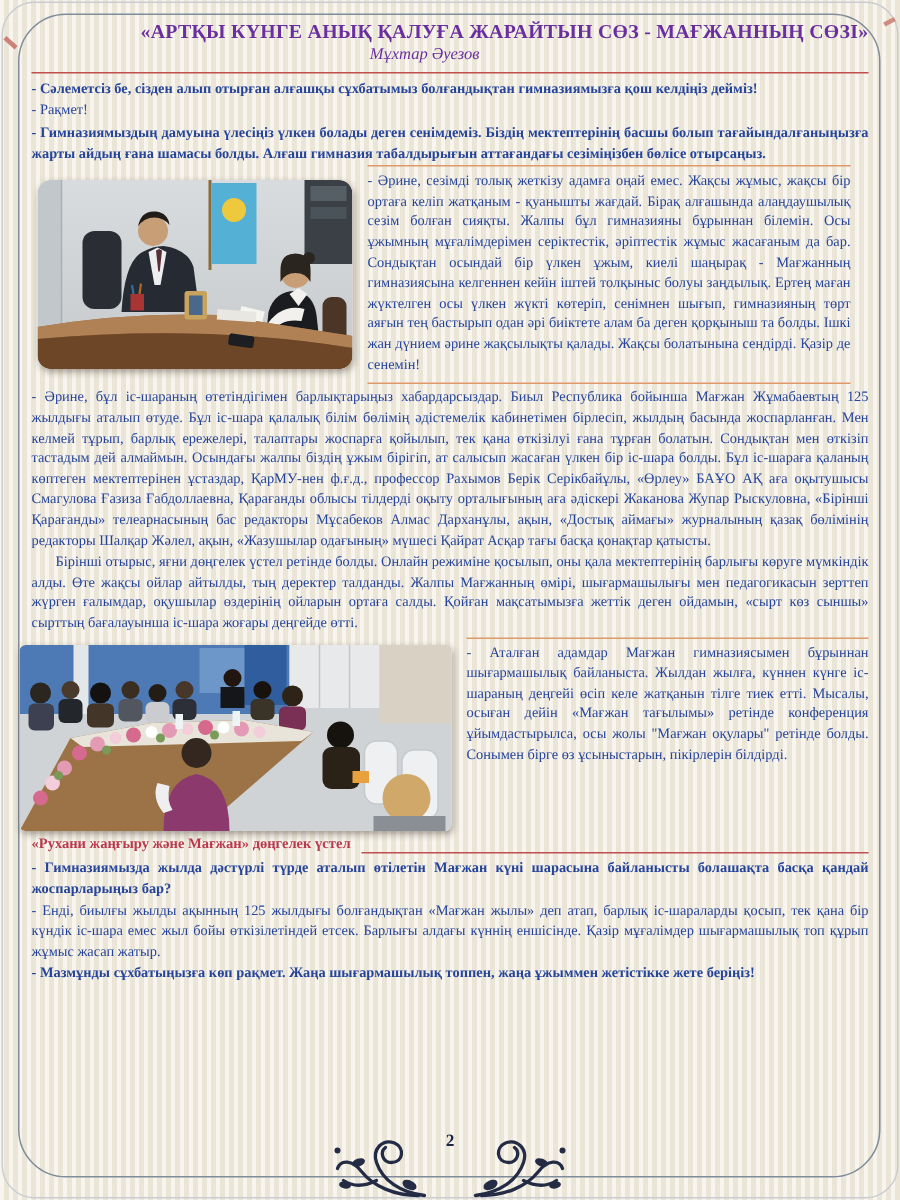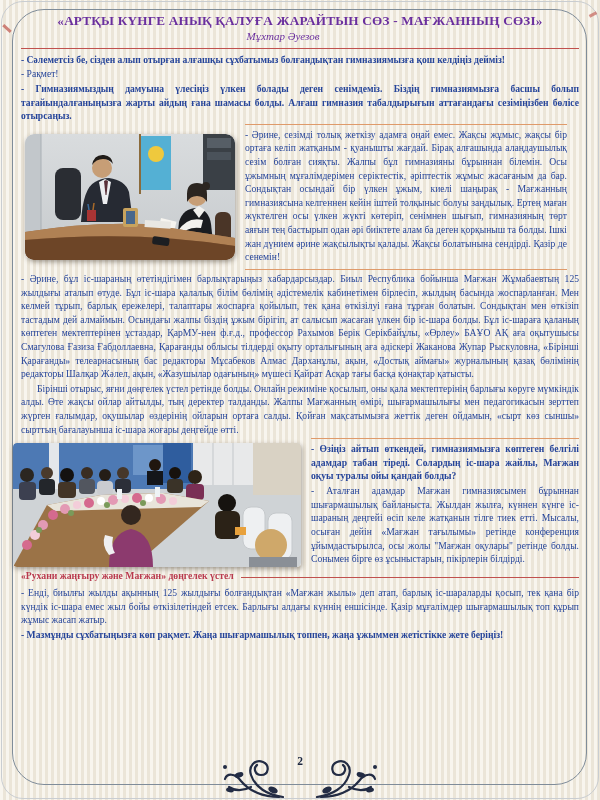--- a/index.html
+++ b/index.html
@@ -17,21 +17,21 @@
   }
   .mark-tl{position:absolute;left:2px;top:27px;width:10px;height:3px;background:#c4655c;transform:rotate(42deg);opacity:.8;}
   .mark-tr{position:absolute;right:3px;top:13px;width:8px;height:3px;background:#c4655c;transform:rotate(-28deg);opacity:.7;}
 
   .content{
     position:absolute;left:21px;right:21px;top:13px;
     color:var(--body-text,#26459a);
     font-size:9.6px;line-height:1.42;text-align:justify;
   }
   .title{
-    margin:0 0 1px;text-align:center;font-weight:bold;
+    margin:0 0 1px;text-align:right;font-weight:bold;
     font-size:13.2px;line-height:1.15;letter-spacing:.2px;
     color:var(--title-accent,#6a2f9e);
   }
   .author{
     text-align:center;font-style:italic;font-size:11px;
     color:var(--title-accent,#6a2f9e);padding-right:34px;margin:1px 0 0;
   }
   .editorial{
     text-align:center;font-style:italic;font-size:9.2px;line-height:1.25;
     color:var(--title-accent,#6a2f9e);max-width:468px;margin:0 auto;
@@ -44,21 +44,21 @@
   .photo-row1{display:flex;margin:1px 12px 2px;}
   .photo1-wrap{flex:0 0 210px;margin:10px 10px 0 -8px;}
   .photo{display:block;border-radius:9px;box-shadow:1px 2px 5px rgba(60,50,40,.45);}
   .col1{flex:1;border-top:1.5px solid var(--column-rule,#df9a6a);border-bottom:1.5px solid var(--column-rule,#df9a6a);padding:3px 0 4px;}
 
   .photo-row2{display:flex;margin-top:2px;}
   .photo2-wrap{flex:0 0 288px;margin:5px 10px 0 -8px;}
   .photo2-wrap .photo{border-radius:4px;}
   .col2{flex:1;border-top:1.5px solid var(--column-rule,#df9a6a);padding:3px 0 0;}
 
-  .caption-row{display:flex;align-items:center;margin:2px 0 3px;}
+  .caption-row{display:flex;align-items:flex-end;margin:2px 0 3px;}
   .caption{font-weight:bold;white-space:nowrap;font-size:9.7px;color:var(--caption-accent,#b93a4e);}
   .caption-rule{flex:1;border-top:1.5px solid var(--header-rule,#c0504d);margin-left:7px;margin-top:2px;}
 
   .ornament{position:absolute;left:50%;bottom:1px;transform:translateX(-50%);width:170px;height:44px;}
   .ornament .num{
     position:absolute;left:50%;top:0;transform:translateX(-50%);
     font-weight:bold;font-size:11.5px;color:#1c2740;
   }
   .ornament svg{position:absolute;top:2px;}
   .ornament .left-fl{left:6px;}
@@ -73,21 +73,21 @@
 <div class="mark-tr"></div>
 
 <div class="content">
 
   <h1 class="title">«АРТҚЫ КҮНГЕ АНЫҚ ҚАЛУҒА ЖАРАЙТЫН СӨЗ - МАҒЖАННЫҢ СӨЗІ»</h1>
   <div class="author">Мұхтар Әуезов</div>
   <hr class="rule">
 
   <p class="q">- Сәлеметсіз бе, сізден алып отырған алғашқы сұхбатымыз болғандықтан гимназиямызға қош келдіңіз дейміз!</p>
   <p>- Рақмет!</p>
-  <p class="q">- Гимназиямыздың дамуына үлесіңіз үлкен болады деген сенімдеміз. Біздің гимназиямызға басшы болып тағайындалғаныңызға жарты айдың ғана шамасы болды.  Алғаш гимназия табалдырығын аттағандағы сезіміңізбен бөлісе отырсаңыз.</p>
+  <p class="q">- Гимназиямыздың дамуына үлесіңіз үлкен болады деген сенімдеміз. Біздің мектептерінің басшы болып тағайындалғаныңызға жарты айдың ғана шамасы болды.  Алғаш гимназия табалдырығын аттағандағы сезіміңізбен бөлісе отырсаңыз.</p>
 
   <div class="photo-row1">
     <div class="photo1-wrap">
       <svg class="photo" width="210" height="126" viewBox="0 0 210 126" xmlns="http://www.w3.org/2000/svg">
         <defs>
           <linearGradient id="wall1" x1="0" y1="0" x2="0" y2="1">
             <stop offset="0" stop-color="#d9dcde"></stop>
               <stop offset="1" stop-color="#c6cacd"></stop>
           </linearGradient>
           <linearGradient id="desk1" x1="0" y1="0" x2="0" y2="1">
@@ -216,30 +216,30 @@
           <circle cx="118" cy="72" r="10" fill="#33271f"></circle>
           <path d="M96,124 q0,-34 22,-38 q22,4 22,38 z" fill="#8c3a6e"></path>
           <path d="M96,112 q-8,-10 -4,-20 l8,2 q-2,10 2,16 z" fill="#efeff1"></path>
           <circle cx="258" cy="102" r="16" fill="#cfa86a"></circle>
           <path d="M244,96 q14,-12 28,0" fill="none" stroke="#b8905０" stroke-width="0"></path>
           <rect x="236" y="114" width="48" height="10" fill="#8a8f96"></rect>
         </g>
       </svg>
     </div>
     <div class="col2">
-      <p class="q">- Өзіңіз айтып өткендей, гимназиямызға көптеген белгілі адамдар табан тіреді. Солардың іс-шара жайлы, Мағжан оқуы туралы ойы қандай болды?</p>
       <p>- Аталған адамдар Мағжан гимназиясымен бұрыннан шығармашылық байланыста. Жылдан жылға, күннен күнге іс-шараның деңгейі өсіп келе жатқанын тілге тиек етті. Мысалы, осыған дейін «Мағжан тағылымы» ретінде конференция ұйымдастырылса, осы жолы "Мағжан оқулары" ретінде болды. Сонымен бірге өз ұсыныстарын, пікірлерін білдірді.</p>
     </div>
   </div>
 
   <div class="caption-row">
     <span class="caption">«Рухани жаңғыру және Мағжан» дөңгелек үстел</span>
     <span class="caption-rule"></span>
   </div>
 
+  <p class="q">- Гимназиямызда жылда дәстүрлі түрде аталып өтілетін Мағжан күні шарасына байланысты болашақта басқа қандай жоспарларыңыз  бар?</p>
   <p>- Енді, биылғы жылды ақынның 125 жылдығы болғандықтан «Мағжан жылы» деп атап,  барлық іс-шараларды қосып, тек қана бір күндік іс-шара емес жыл бойы өткізілетіндей етсек. Барлығы алдағы күннің еншісінде. Қазір мұғалімдер шығармашылық топ құрып жұмыс жасап жатыр.</p>
   <p class="q">- Мазмұнды сұхбатыңызға көп рақмет. Жаңа шығармашылық топпен, жаңа ұжыммен жетістікке жете беріңіз!</p>
 </div>
 
 <div class="ornament">
   <span class="num">2</span>
   <svg class="left-fl" width="64" height="42" viewBox="0 0 64 42" xmlns="http://www.w3.org/2000/svg">
     <g transform="scale(-1,1) translate(-64,0)">
       <g stroke="#232c44" fill="none" stroke-width="2.2" stroke-linecap="round">
         <path d="M2,40 C18,38 30,30 34,18 C37,9 30,2 22,5 C15,8 16,18 24,18 C30,18 32,11 28,8"></path>

